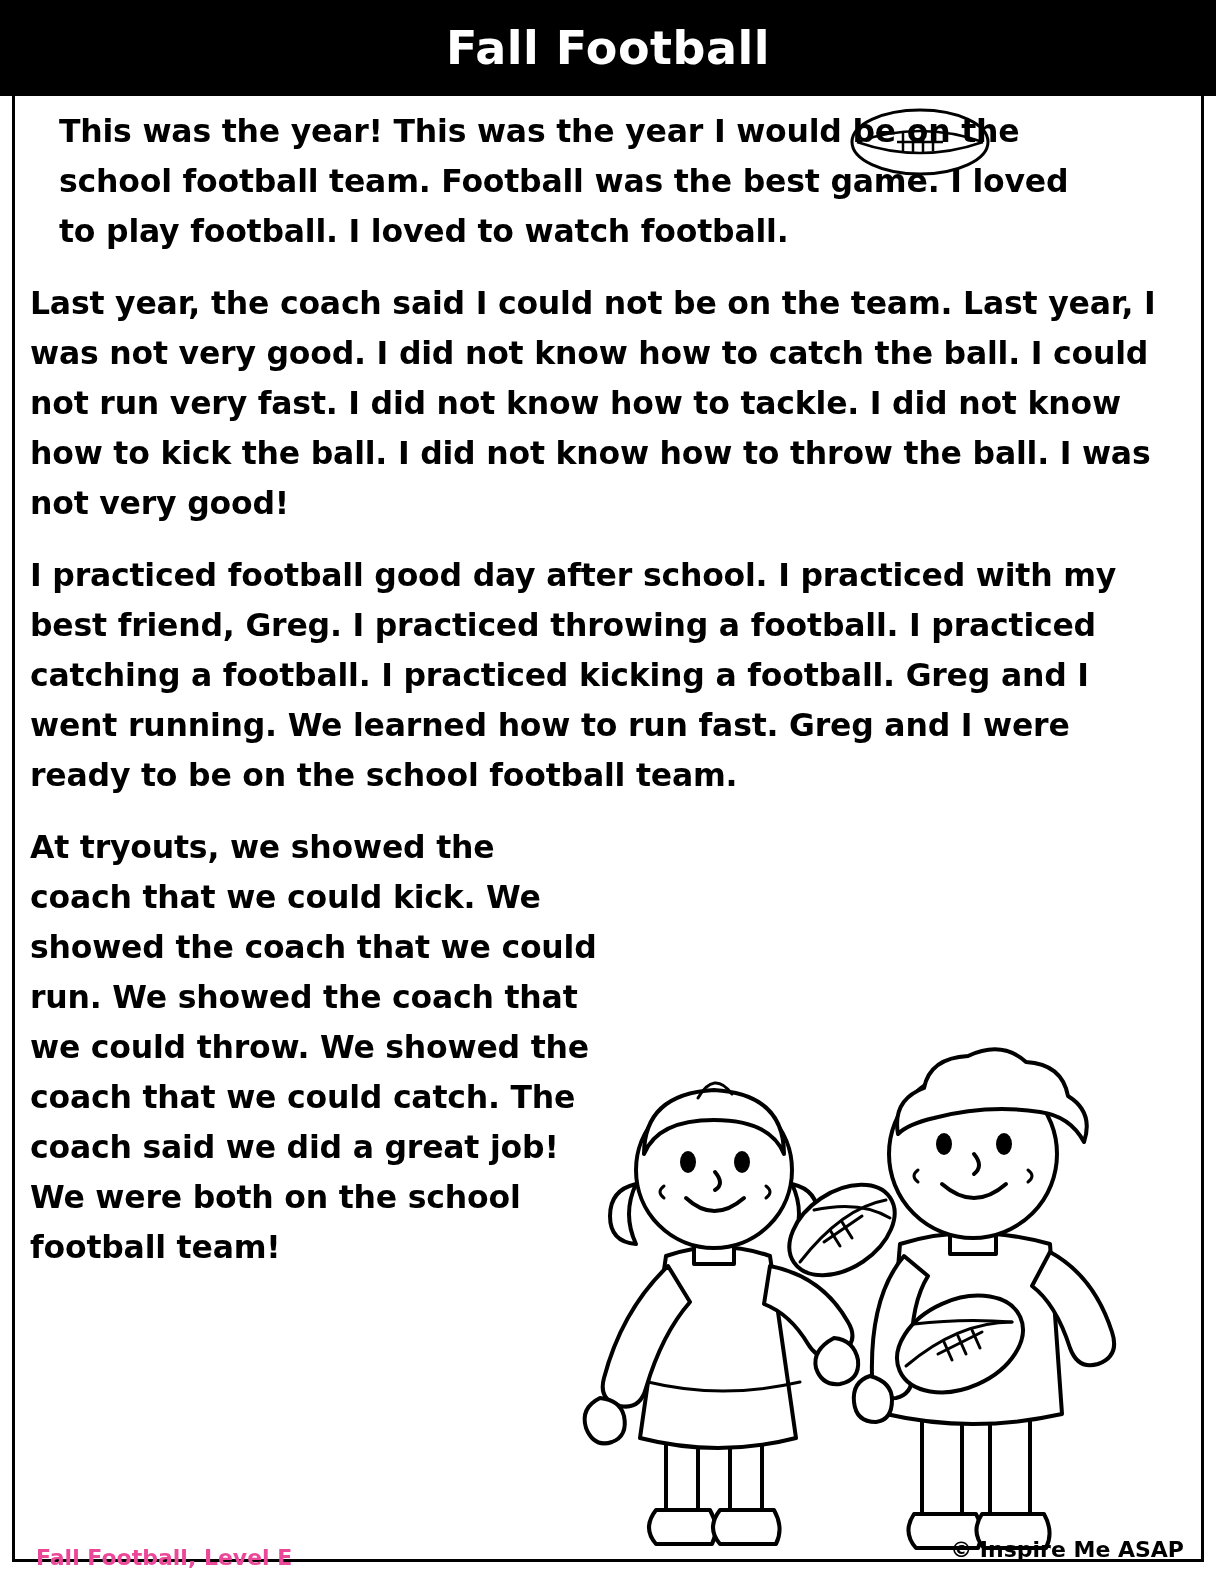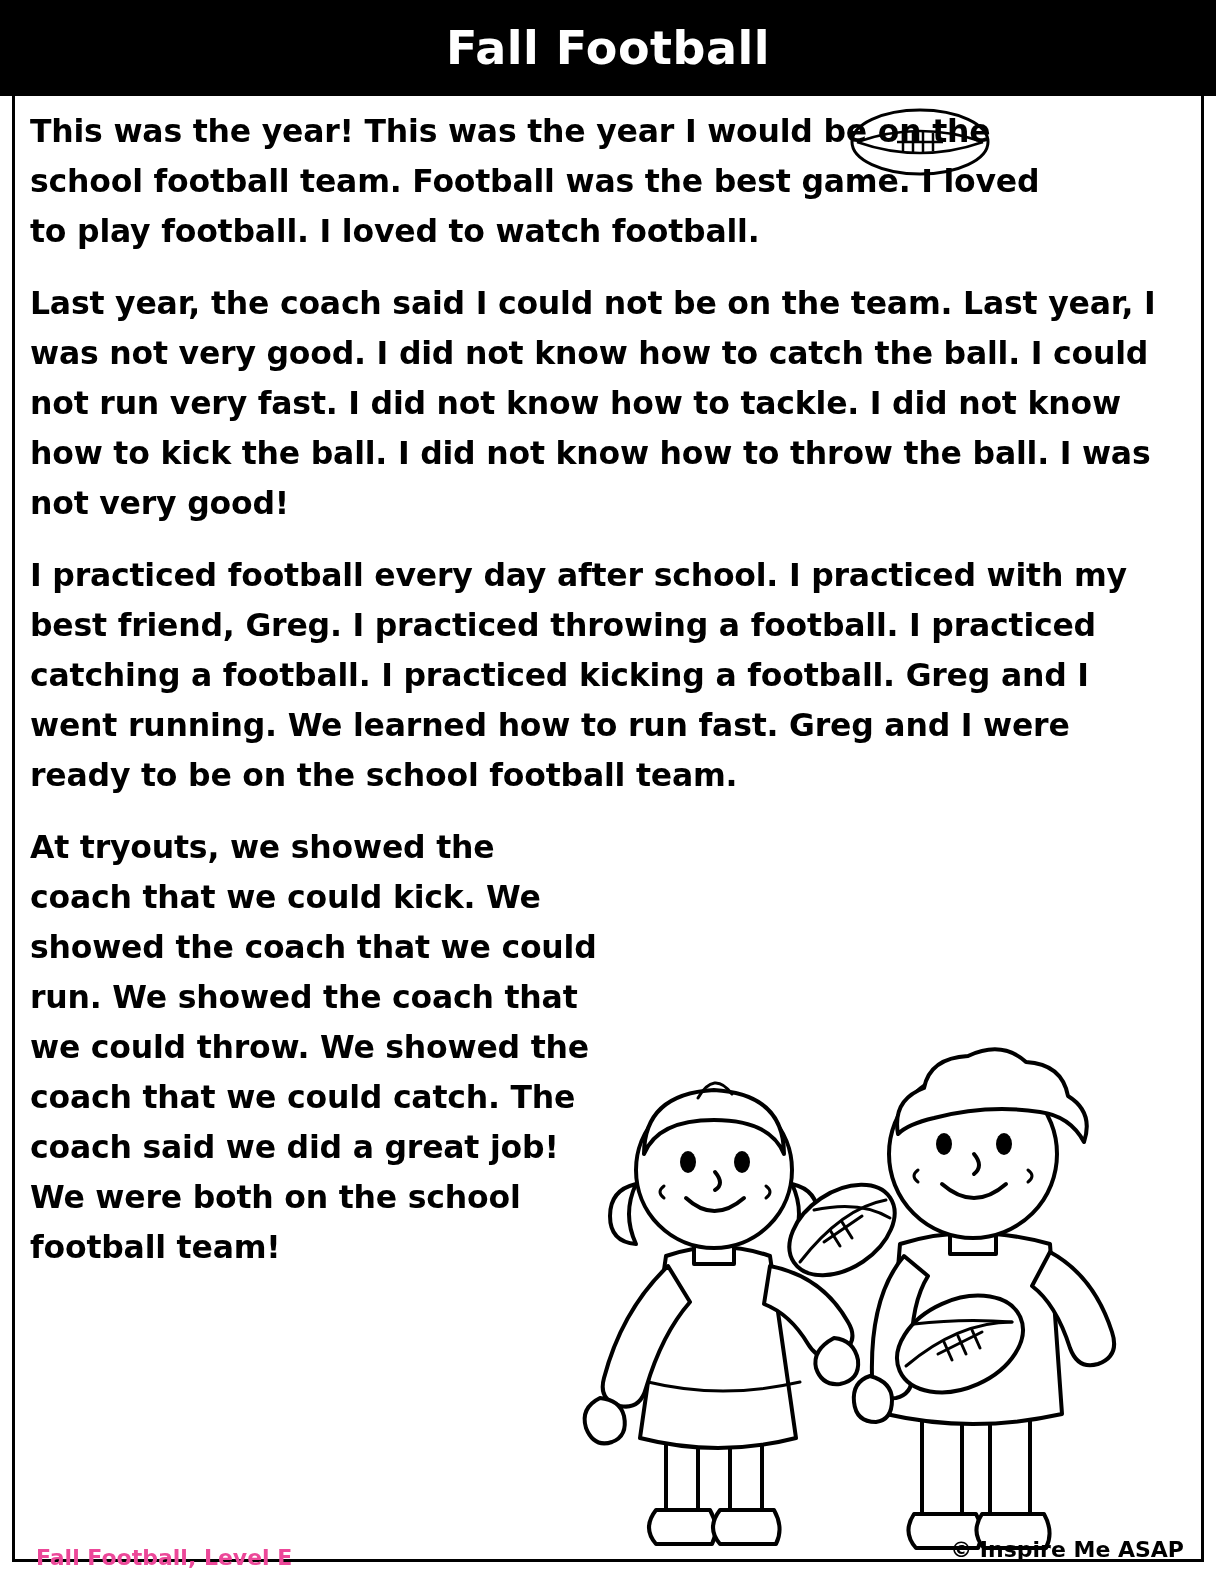--- a/index.html
+++ b/index.html
@@ -65,21 +65,21 @@
   }
   .para {
     font-family: "DejaVu Sans", sans-serif;
     font-size: 31.5px;
     line-height: 50px;
     color: #000000;
     margin: 0 0 22px 0;
     font-weight: 600;
     letter-spacing: -0.2px;
   }
-  .para.p1 { width: 1040px; }
+  .para.p1 { width: 1040px; margin-left: 29px; }
   .para.p2 { width: 1140px; }
   .para.p3 { width: 1145px; }
   .para.p4 { width: 1120px; }
   .para.p5 {
     width: 570px;
     margin-bottom: 12px;
   }
 
   
   .footer-left {
@@ -138,21 +138,21 @@
       <line x1="58" y1="33" x2="58" y2="51" stroke="#000000" stroke-width="2.5"></line>
       <line x1="68" y1="31" x2="68" y2="53" stroke="#000000" stroke-width="2.5"></line>
       <line x1="78" y1="31" x2="78" y2="53" stroke="#000000" stroke-width="2.5"></line>
       <line x1="88" y1="33" x2="88" y2="51" stroke="#000000" stroke-width="2.5"></line>
     </svg>
   </div>
 
   <div class="passage">
     <p class="para p1">This was the year! This was the year I would be on the school football team. Football was the best game. I loved to play football. I loved to watch football.</p>
     <p class="para p2">Last year, the coach said I could not be on the team. Last year, I was not very good. I did not know how to catch the ball. I could not run very fast. I did not know how to tackle. I did not know how to kick the ball. I did not know how to throw the ball. I was not very good!</p>
-    <p class="para p4">I practiced football every day after school. I practiced with my best friend, Greg. I practiced throwing a football. I practiced catching a football. I practiced kicking a football. Greg and I went running. We learned how to run fast. Greg and I were ready to be on the school football team.</p>
+    <p class="para p4">I practiced football good day after school. I practiced with my best friend, Greg. I practiced throwing a football. I practiced catching a football. I practiced kicking a football. Greg and I went running. We learned how to run fast. Greg and I were ready to be on the school football team.</p>
     <p class="para p5">At tryouts, we showed the coach that we could kick. We showed the coach that we could run. We showed the coach that we could throw. We showed the coach that we could catch. The coach said we did a great job! We were both on the school football team!</p>
   </div>
 
   <div class="kids-illustration">
     <svg viewBox="0 0 640 580" width="640" height="580" aria-hidden="true">
       <g fill="#ffffff" stroke="#000000" stroke-width="4" stroke-linejoin="round" stroke-linecap="round">
 
         <path d="M352 420 L352 520 L392 520 L392 420 Z"></path>
         <path d="M420 420 L420 520 L460 520 L460 420 Z"></path>
 

